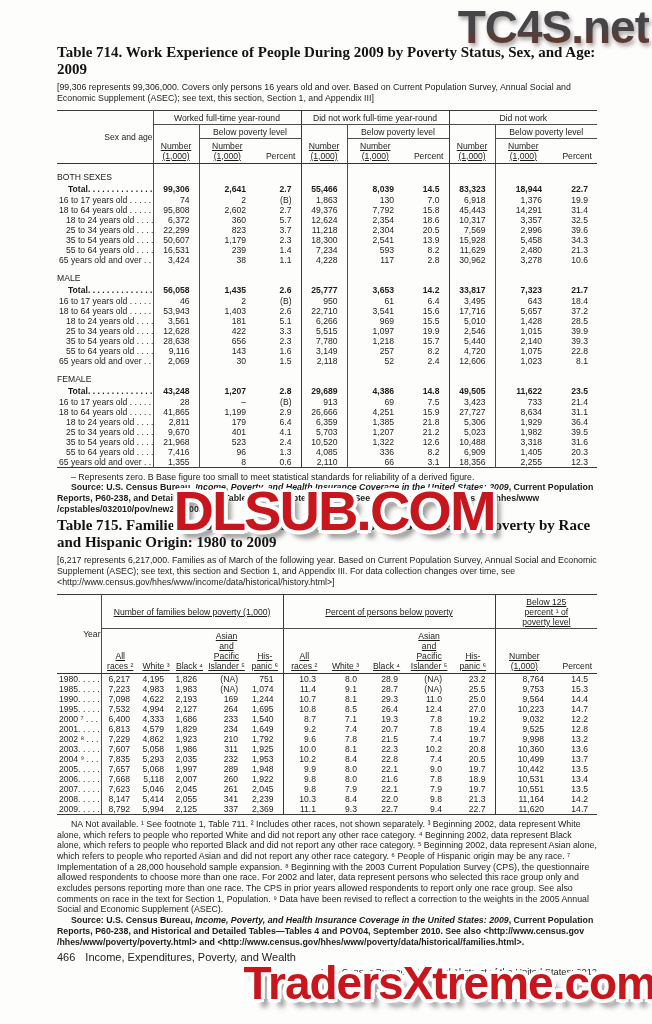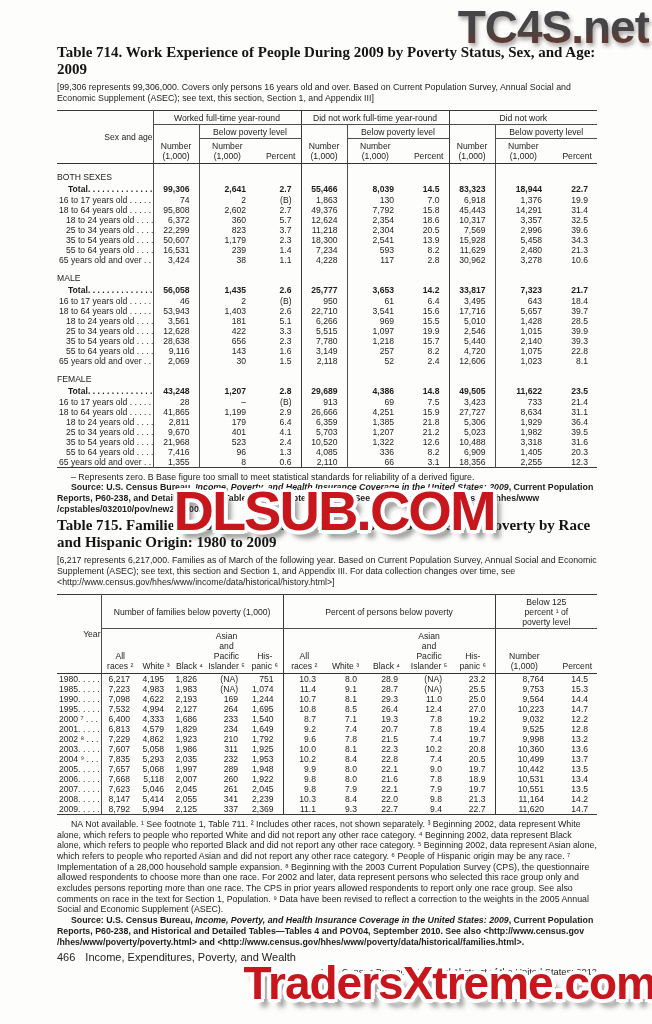--- a/index.html
+++ b/index.html
@@ -12,21 +12,21 @@
     font-family:"Liberation Serif","DejaVu Serif",serif;
     font-size:15px;line-height:17px;font-weight:bold;color:#141414;margin:0;
   }
   #title714{margin-top:44px;}
   #title715{margin-top:3px;position:relative;z-index:1;}
   .note{font-size:8.8px;line-height:10.8px;margin:4px 0 0 0;color:#222;}
   table{border-collapse:collapse;table-layout:fixed;width:540px;margin-top:6px;
         border-top:1.6px solid #3a3a3a;border-bottom:1.6px solid #3a3a3a;
         font-size:8.6px;}
   th,td{padding:0;font-weight:normal;line-height:10px;overflow:hidden;}
-  .pre{white-space:pre-line;}
+  .pre{white-space:pre-line;text-decoration:underline;}
   .bR{border-right:1px solid #4e4e4e;}
   .bH{border-right:1.6px solid #3a3a3a;}
   .bB{border-bottom:1px solid #4e4e4e;}
   .hdrB{border-bottom:1.8px solid #333;}
   .gt{text-align:center;padding:2px 2px 1px;}
   .stub{text-align:right;vertical-align:middle;}
   .num{text-align:center;vertical-align:bottom;padding:2px 2px 2px;}
   .pct{text-align:right;vertical-align:bottom;padding:2px 5px 2px 0;}
   .race{text-align:center;vertical-align:bottom;padding:2px 1px 2px;}
   .val{text-align:right;padding-right:9px;}
@@ -269,21 +269,21 @@
         <tr>
           <td class="lab bR ind1">18 to 64 years old . . . . . . .</td>
           <td class="val bR">53,943</td>
           <td class="val ">1,403</td>
           <td class="val bH">2.6</td>
           <td class="val bR">22,710</td>
           <td class="val ">3,541</td>
           <td class="val bH">15.6</td>
           <td class="val bR">17,716</td>
           <td class="val ">5,657</td>
-          <td class="val ">39.7</td>
+          <td class="val ">37.2</td>
         </tr>
         <tr>
           <td class="lab bR ind2">18 to 24 years old . . . . . .</td>
           <td class="val bR">3,561</td>
           <td class="val ">181</td>
           <td class="val bH">5.1</td>
           <td class="val bR">6,266</td>
           <td class="val ">969</td>
           <td class="val bH">15.5</td>
           <td class="val bR">5,010</td>

